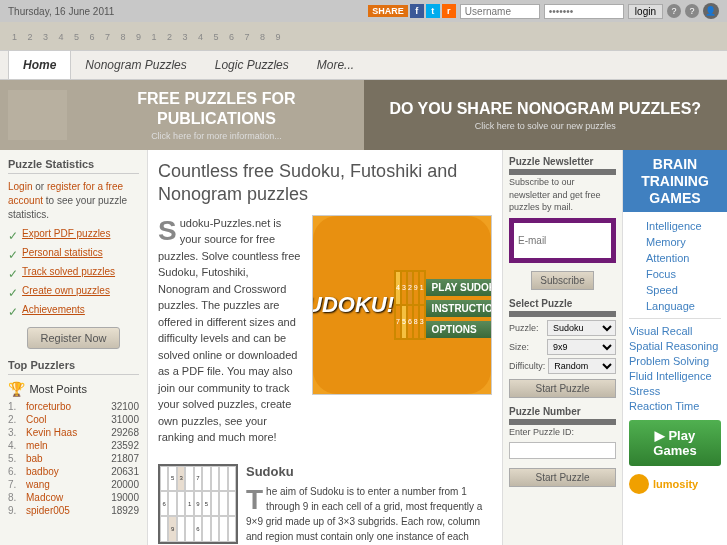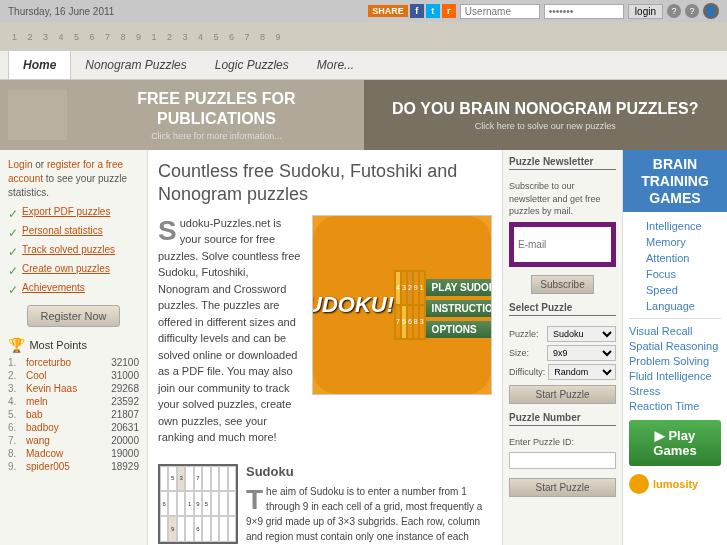--- a/index.html
+++ b/index.html
@@ -83,21 +83,21 @@
 
     
     .sudoku-section { display: flex; gap: 8px; margin-top: 10px; }
     .sudoku-image { width: 80px; min-width: 80px; }
     .sudoku-text-section h3 { font-size: 13px; color: #555; margin-bottom: 5px; }
     .sudoku-text-section p { font-size: 10px; color: #444; line-height: 1.5; }
 
     
     .right-sidebar { width: 120px; min-width: 120px; background: #f5f5f0; border-left: 1px solid #ddd; padding: 6px; }
     .newsletter-section { margin-bottom: 8px; }
-    .rs-title { font-size: 10px; font-weight: bold; color: #555; border-bottom: 1px solid #737373; padding-bottom: 2px; margin-bottom: 10px; }
+    .rs-title { font-size: 10px; font-weight: bold; color: #555; border-bottom: 6px solid #737373; padding-bottom: 2px; margin-bottom: 1px; }
     .rs-text { font-size: 9px; color: #555; margin-bottom: 4px; line-height: 1.4; }
     .rs-input { width: 100%; padding: 12px 4px; font-size: 10px; border: 5px solid #701a75; margin-bottom: 8px; }
     .rs-btn { background: linear-gradient(to bottom, #e0d8c8, #c0b8a8); border: 1px solid #aaa; padding: 3px 8px; font-size: 10px; color: #555; cursor: pointer; display: block; margin: 0 auto 8px; }
     .select-puzzle { margin-bottom: 8px; }
     .puzzle-field { display: flex; align-items: center; margin: 3px 0; font-size: 9px; gap: 3px; }
     .puzzle-label { min-width: 35px; color: #555; }
     .puzzle-select { font-size: 9px; padding: 1px; border: 1px solid #bbb; flex: 1; }
     .start-btn { background: linear-gradient(to bottom, #e0d8c8, #c0b8a8); border: 1px solid #aaa; padding: 3px 8px; font-size: 10px; color: #555; cursor: pointer; display: block; width: 100%; margin-top: 5px; }
 
     .puzzle-number { margin-bottom: 8px; }
@@ -153,30 +153,31 @@
     <div class="banner-inner">
       <div class="banner-img"></div>
       <div>
         <div class="banner-title">FREE PUZZLES FOR PUBLICATIONS</div>
         <div class="banner-sub">Click here for more information...</div>
       </div>
     </div>
   </div>
   <div class="banner-right">
     <div>
-      <div class="banner-title">DO YOU BRAIN NONOGRAM PUZZLES?</div>
+      <div class="banner-title">DO YOU SHARE NONOGRAM PUZZLES?</div>
       <div class="banner-sub">Click here to solve our new puzzles</div>
     </div>
   </div>
 </div>
 
 <div class="main-layout">
 
   <div class="left-sidebar">
     <div class="sidebar-section">
+      <div class="sidebar-title">Puzzle Statistics</div>
       <div class="sidebar-text">
         <a class="sidebar-link">Login</a> or <a class="sidebar-link">register for a free account</a> to see your puzzle statistics.
       </div>
       <div class="sidebar-item">
         <span class="check-icon">✓</span>
         <span class="sidebar-item-text">Export PDF puzzles</span>
       </div>
       <div class="sidebar-item">
         <span class="check-icon">✓</span>
         <span class="sidebar-item-text">Personal statistics</span>
@@ -189,20 +190,21 @@
         <span class="check-icon">✓</span>
         <span class="sidebar-item-text">Create own puzzles</span>
       </div>
       <div class="sidebar-item">
         <span class="check-icon">✓</span>
         <span class="sidebar-item-text">Achievements</span>
       </div>
       <button class="register-btn">Register Now</button>
     </div>
     <div class="sidebar-section top-puzzlers">
+      <div class="sidebar-title">Top Puzzlers</div>
       <div class="trophy-area">
         <span class="trophy">🏆</span>
         <span>Most Points</span>
       </div>
       <div class="puzzler-row">
         <span class="puzzler-rank">1.</span>
         <span class="puzzler-name">forceturbo</span>
         <span class="puzzler-score">32100</span>
       </div>
       <div class="puzzler-row">

